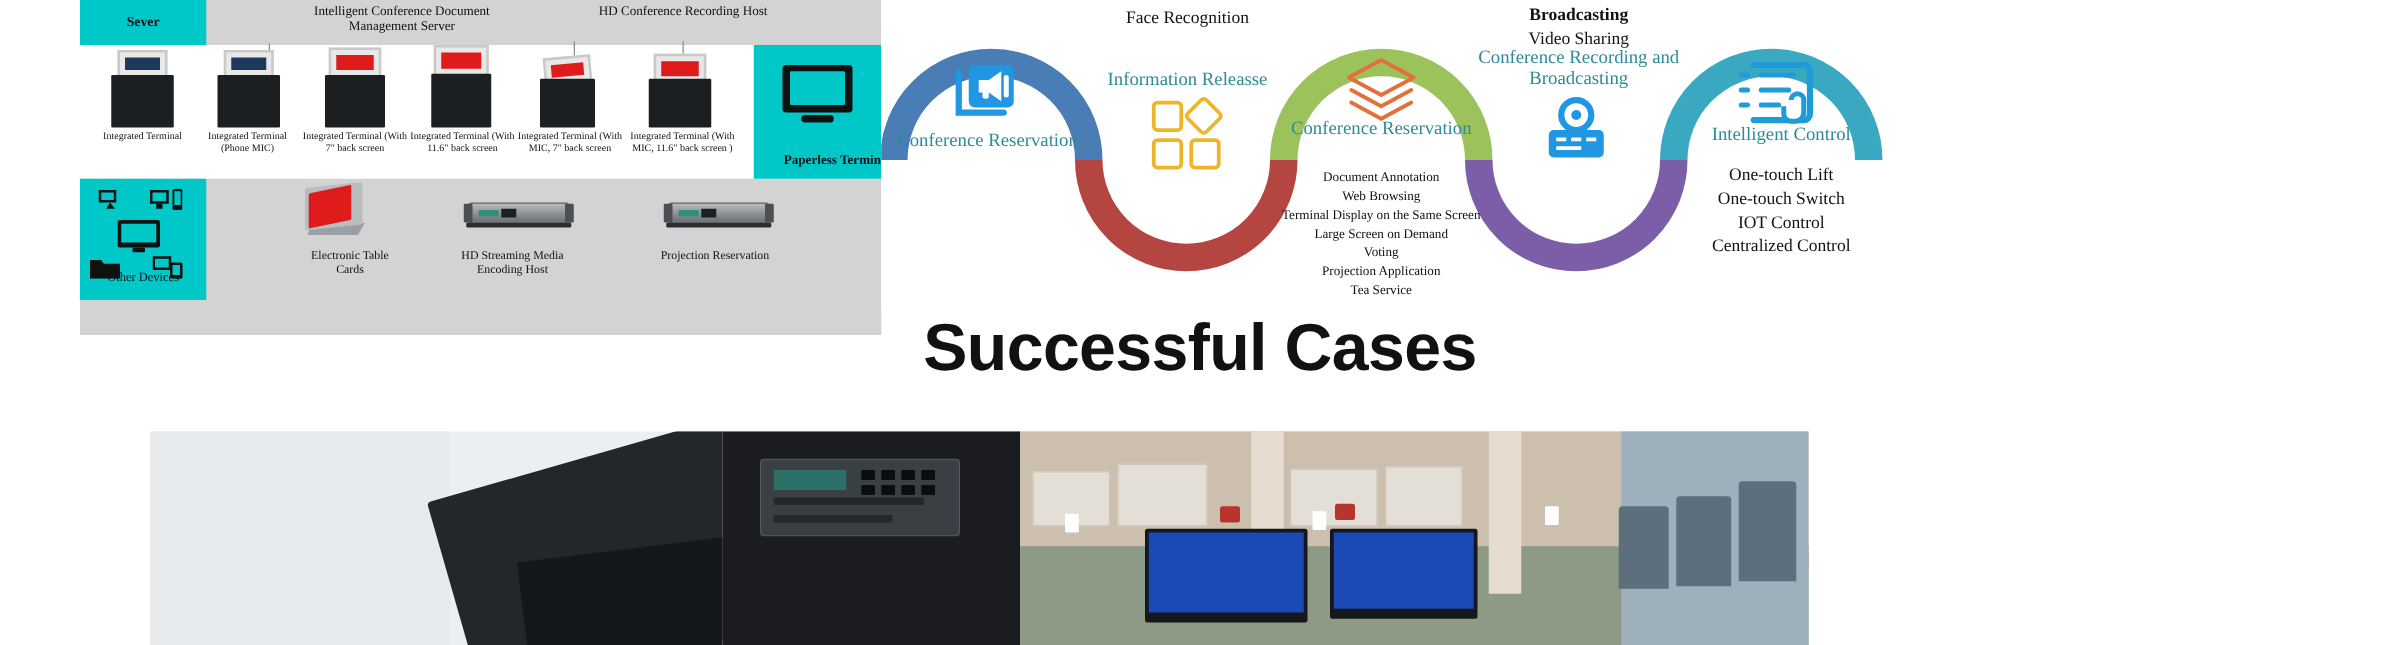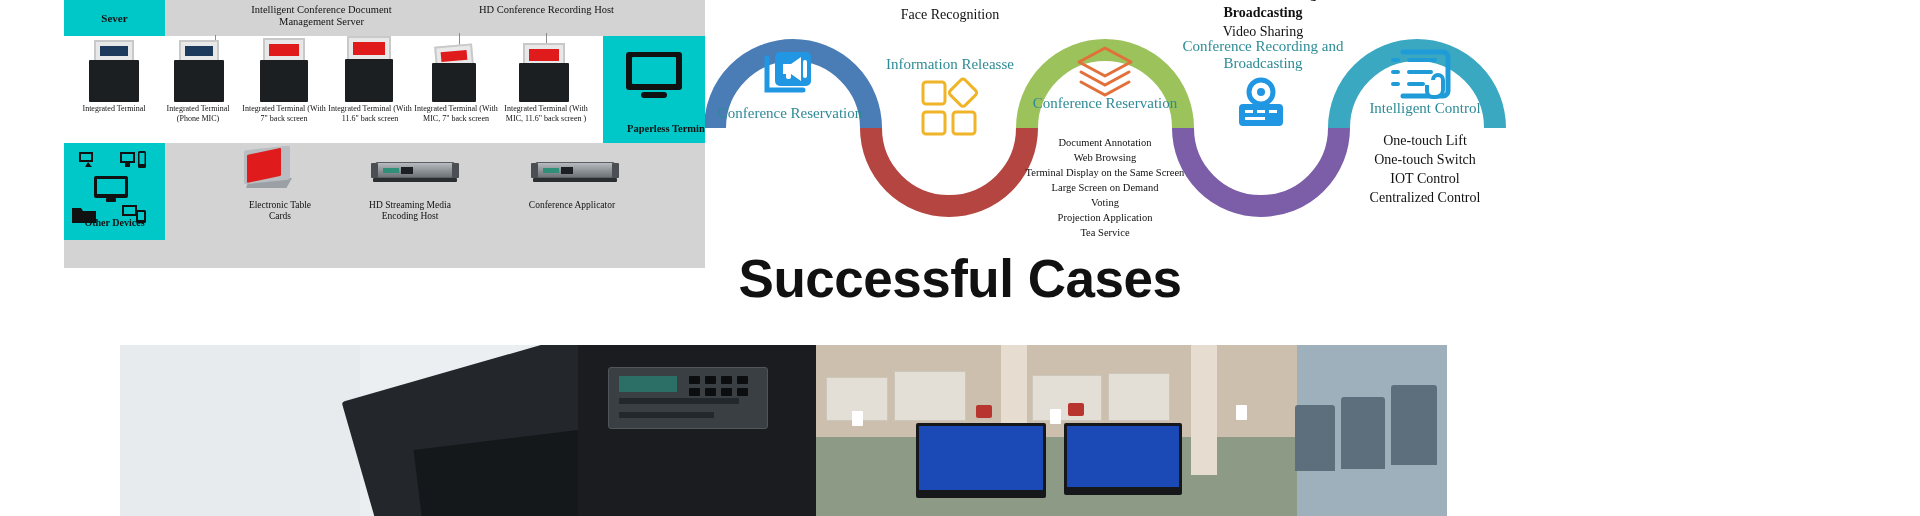--- a/index.html
+++ b/index.html
@@ -50,21 +50,21 @@
     color:#111; font-family:"Liberation Serif", serif;
   }
 
   
   .otherbox {
     position:absolute; left:0px; top:143px; width:101px; height:97px;
     background:#00c8c8;
   }
   .od-title {
     position:absolute; left:0; bottom:12px; width:101px; text-align:center;
-    font-weight:bold; font-size:10px; color:#111;
+    font-weight:normal; font-size:10px; color:#111;
   }
   .od-ico { position:absolute; color:#111; }
 
   
   .paperbox {
     position:absolute; left:539px; top:36px; width:102px; height:107px;
     background:#00c8c8;
   }
   .pb-monitor {
     position:absolute; left:50%; top:16px; transform:translateX(-50%);
@@ -304,21 +304,21 @@
     <div class="dev-label" style="left:300px;top:200px;width:92px;font-size:9.5px;line-height:11px;">HD Streaming Media Encoding Host</div>
 
     <div class="rack" style="left:465px;top:160px;">
       <div class="rack-body"></div>
       <div class="rack-ear" style="left:2px;"></div>
       <div class="rack-ear" style="right:2px;"></div>
       <div class="rack-led" style="left:32px;"></div>
       <div class="rack-badge"></div>
       <div class="rack-shadow"></div>
     </div>
-    <div class="dev-label" style="left:462px;top:200px;width:92px;font-size:9.5px;line-height:11px;">Conference Applicator</div>
+    <div class="dev-label" style="left:462px;top:200px;width:92px;font-size:9.5px;line-height:11px;">Projection Reservation</div>
   </div>
 
   <div class="info-panel">
 
     <svg class="info-svg" width="810" height="245" viewBox="0 0 810 245">
 
       <path d="M10 128 A78 78 0 0 1 166 128" fill="none" stroke="#4a7cb5" stroke-width="22"></path>
 
       <path d="M166 128 A78 78 0 0 0 322 128" fill="none" stroke="#b44540" stroke-width="22"></path>
 

